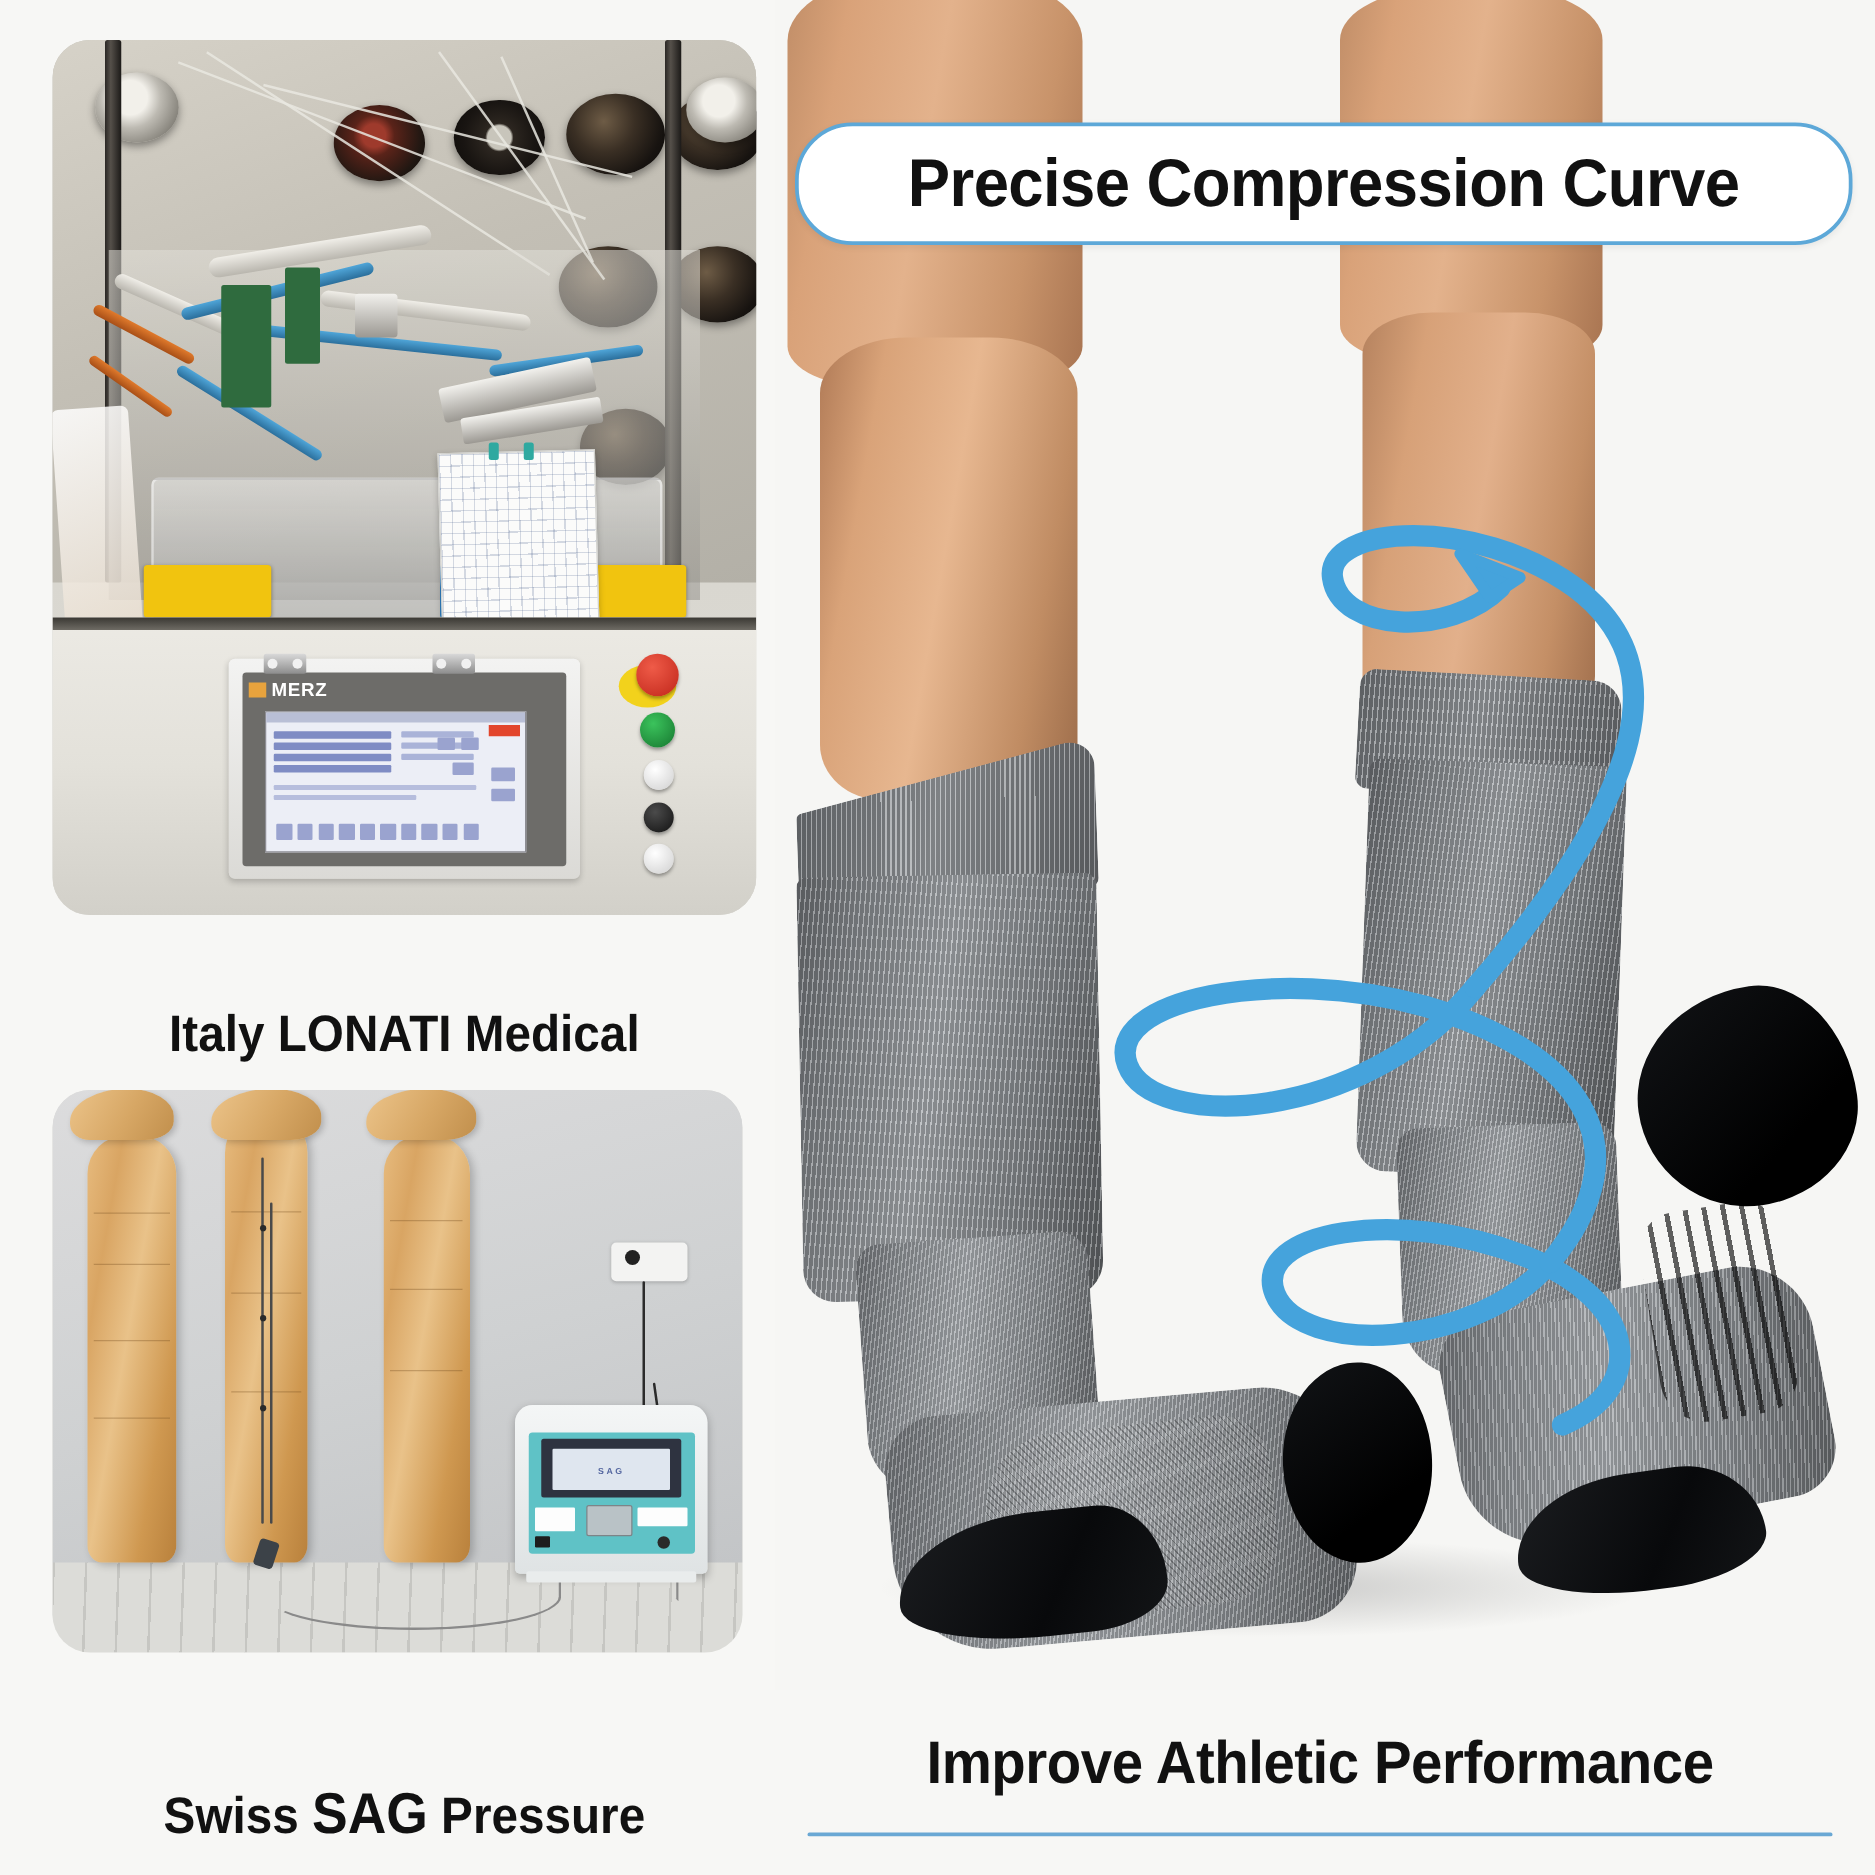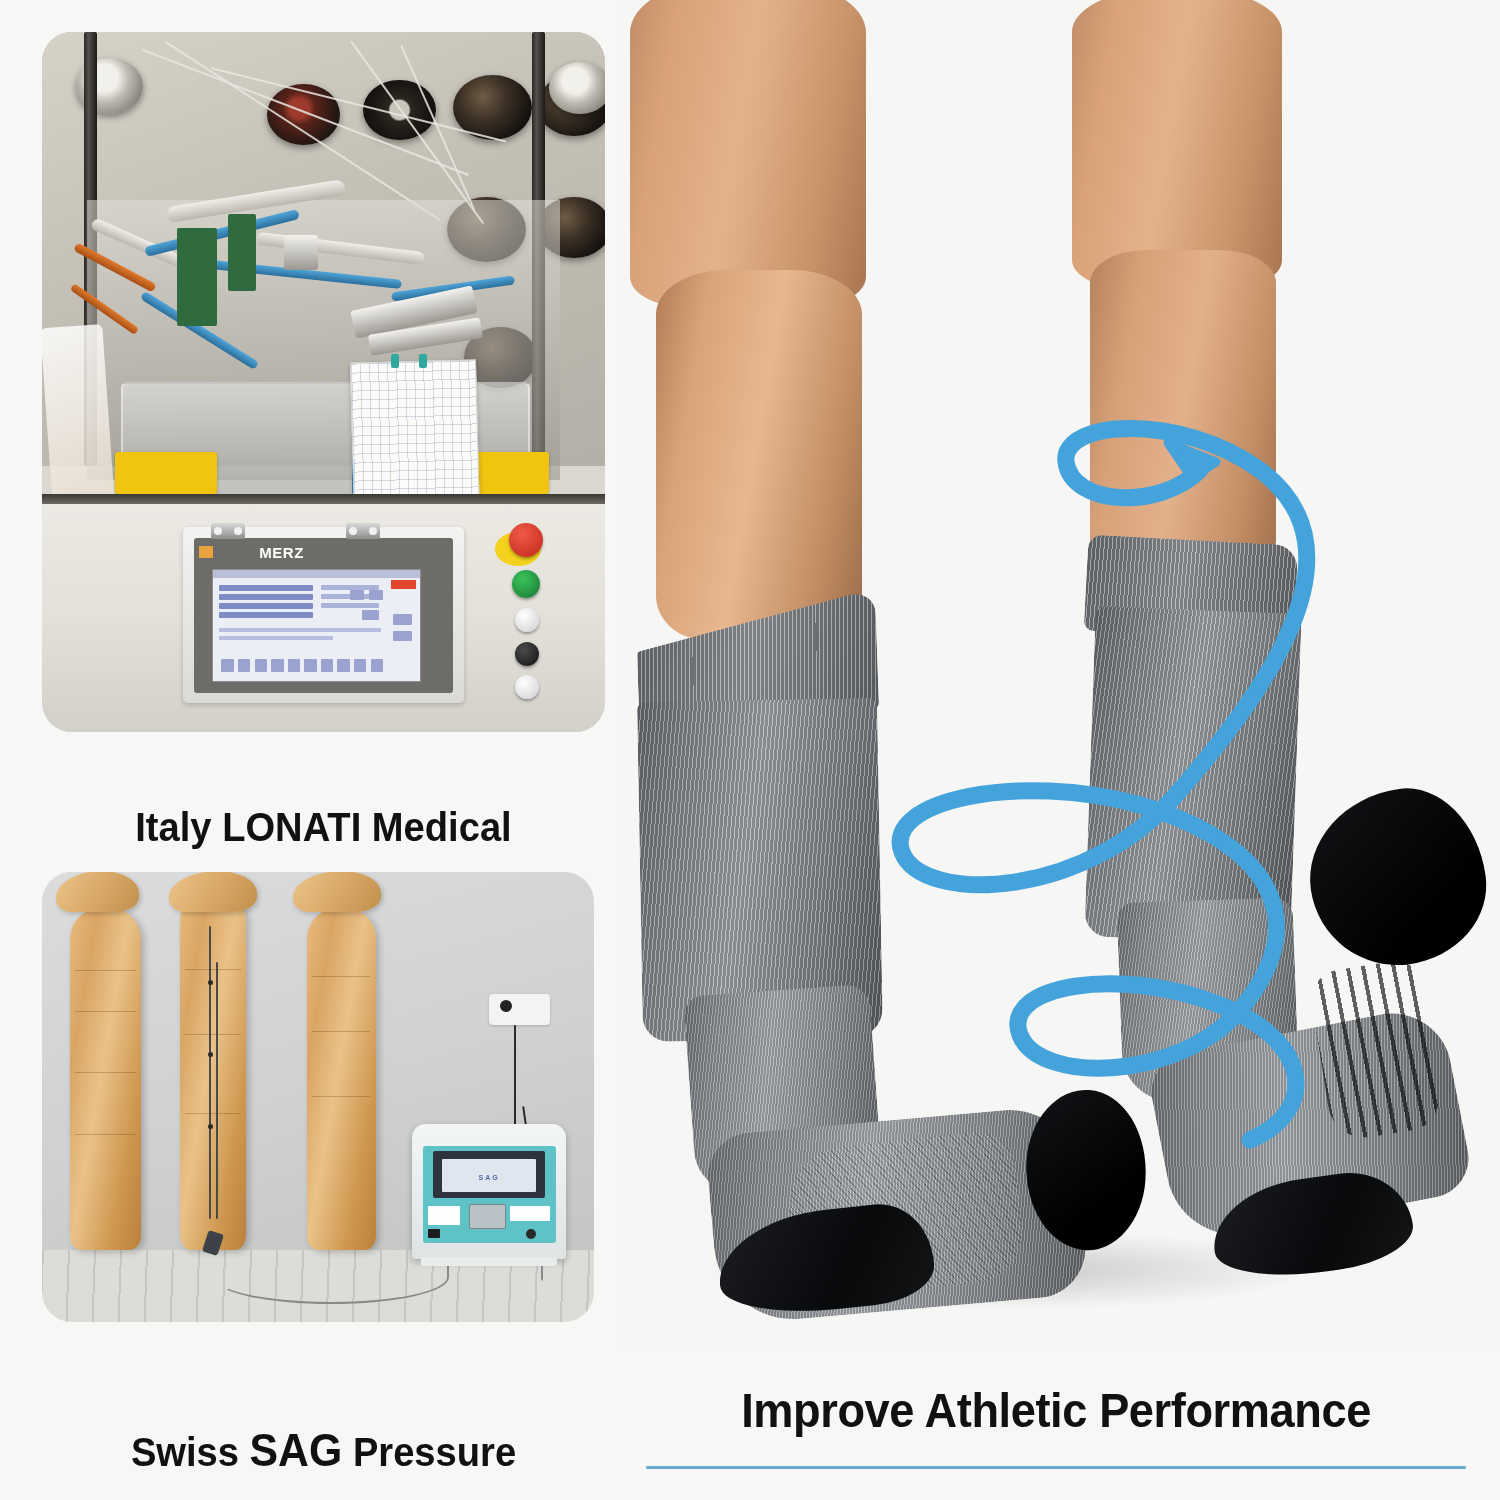--- a/index.html
+++ b/index.html
@@ -61,21 +61,21 @@
   .clip{position:absolute;background:#2fa9a0;border-radius:2px;}
   
   .console{position:absolute;left:0;bottom:0;width:100%;height:34%;
      background:linear-gradient(180deg,#eceae4 0%,#e3e1da 50%,#d2d0c9 100%);}
   .console-top{position:absolute;left:0;top:0;width:100%;height:10px;background:linear-gradient(180deg,#3a3833,#6e6b64);}
   .panelcase{position:absolute;left:25%;top:14%;width:50%;height:74%;
      background:linear-gradient(180deg,#f3f3f2,#dbdad6);border-radius:5px;
      box-shadow:0 2px 5px rgba(0,0,0,.2);}
   .panelinner{position:absolute;left:4%;top:6%;width:92%;height:88%;
      background:#6d6c69;border-radius:3px;}
-  .merzlogo{position:absolute;left:9%;top:4%;font-size:15px;font-weight:bold;color:#fff;letter-spacing:.5px;margin-left:42px;}
+  .merzlogo{position:absolute;left:9%;top:4%;font-size:15px;font-weight:bold;color:#fff;letter-spacing:.5px;}
   .merzmark{position:absolute;left:2%;top:5%;width:14px;height:12px;background:#e8a33d;}
   .lcd{position:absolute;left:7%;top:20%;width:80%;height:72%;background:#eceef6;border:1px solid #8d8d93;}
   .lcd-top{position:absolute;left:0;top:0;width:100%;height:7%;background:#b9bfd6;}
   .lcd-bar{position:absolute;background:#7f8cc4;border-radius:1px;}
   .lcd-btn{position:absolute;background:#9aa3cf;border-radius:1px;}
   .lcd-red{position:absolute;background:#e2452c;}
   .hinge{position:absolute;width:34px;height:16px;background:linear-gradient(180deg,#d9d9d9,#8d8d8d);border-radius:2px;}
   .hinge i{position:absolute;width:8px;height:8px;border-radius:50%;background:#f1f1f1;top:4px;}
   .btn{position:absolute;border-radius:50%;box-shadow:0 2px 3px rgba(0,0,0,.35);}
   .btn-estop{background:radial-gradient(circle at 38% 32%,#ef5b48,#c0261a);}
@@ -418,20 +418,23 @@
         <path d="M 560 790
                  C 700 630, 720 530, 640 470
                  C 560 412, 440 420, 446 462
                  C 452 506, 540 510, 580 470"></path>
       </g>
 
       <path d="M 596 462 L 548 443 L 572 478 Z" fill="#45a3dc" stroke="#45a3dc" stroke-width="9" stroke-linejoin="round"></path>
     </svg>
   </div>
 
+  <div id="title-banner">
+    <span class="t">Precise Compression Curve</span>
+  </div>
 
   <div class="caption" id="caption-hero">
     <div class="line">Improve Athletic Performance</div>
     <div class="divider"></div>
     <div class="line">Maximum Compression</div>
   </div>
 
 </div>
 
 </body></html>

